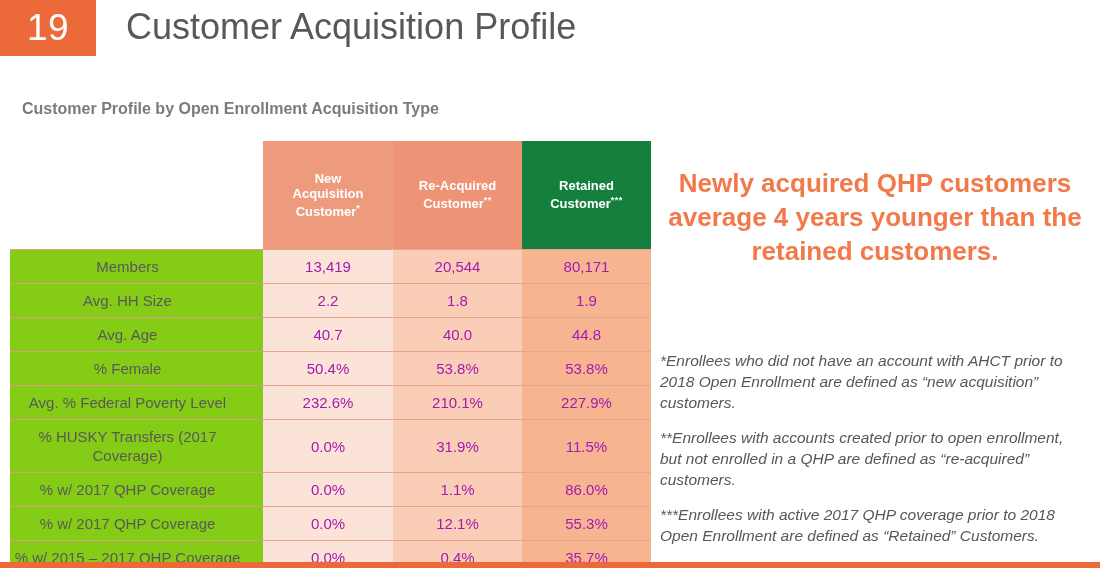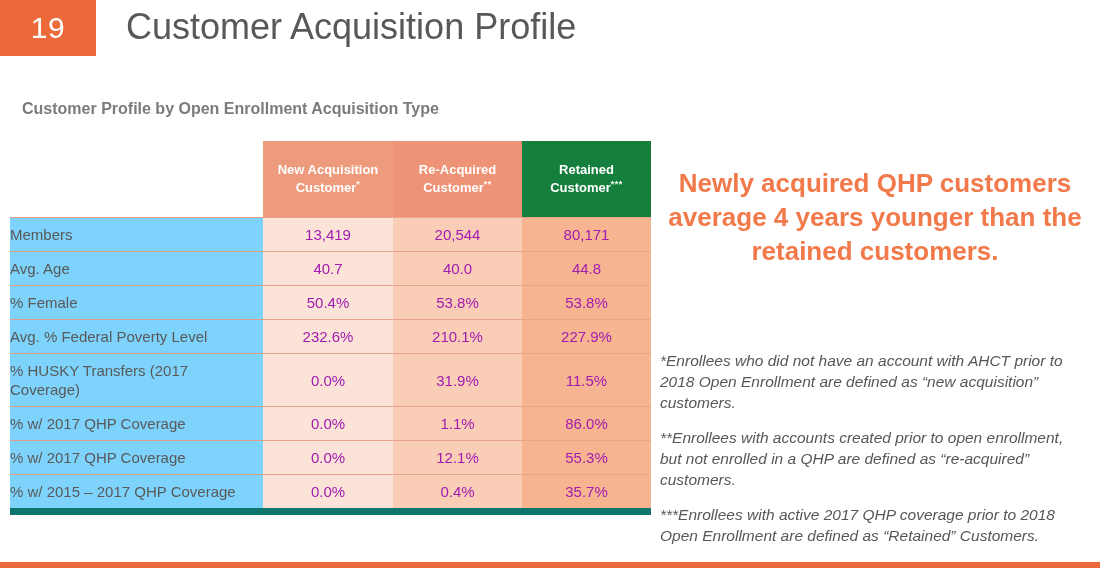--- a/index.html
+++ b/index.html
@@ -18,21 +18,21 @@
 
   
   .slide-number {
     position: absolute;
     left: 0;
     top: 0;
     width: 96px;
     height: 56px;
     background: #ec6a3a;
     color: #ffffff;
-    font-size: 30px;
+    font-size: 37px;
     line-height: 56px;
     text-align: center;
     font-weight: 400;
     letter-spacing: 0.5px;
   }
   .slide-title {
     position: absolute;
     left: 126px;
     top: 0;
     height: 56px;
@@ -65,21 +65,21 @@
     border-collapse: collapse;
     width: 641px;
     table-layout: fixed;
   }
   table.profile-table col.c-label { width: 253px; }
   table.profile-table col.c-v1 { width: 130px; }
   table.profile-table col.c-v2 { width: 129px; }
   table.profile-table col.c-v3 { width: 129px; }
 
   thead th {
-    padding: 0;
+    padding: 16px;
     vertical-align: middle;
     text-align: center;
     color: #ffffff;
     font-size: 13px;
     font-weight: bold;
     line-height: 15px;
     height: 76px;
     border: none;
   }
   thead th.h-blank { background: transparent; }
@@ -95,24 +95,24 @@
   tbody td {
     border-top: 1px solid #e8a48c;
     font-size: 15px;
     color: #a21caf;
     padding: 7px 0;
     vertical-align: middle;
     line-height: 19px;
   }
   tbody tr:last-child td { border-bottom: 7px solid #0f766e; }
   tbody td.lbl {
-    text-align: left;
+    text-align: center;
     padding-right: 18px;
     color: #595959;
-    background: #7dd3fc;
+    background: #84cc16;
     border-top-color: #e29b84;
   }
   tbody td.v {
     text-align: center;
   }
   tbody td.v1 { background: #fbe3d8; }
   tbody td.v2 { background: #f9cdb6; }
   tbody td.v3 { background: #f7b491; }
 
   
@@ -184,20 +184,26 @@
       </tr>
     </thead>
     <tbody>
       <tr>
         <td class="lbl">Members</td>
         <td class="v v1">13,419</td>
         <td class="v v2">20,544</td>
         <td class="v v3">80,171</td>
       </tr>
       <tr>
+        <td class="lbl">Avg. HH Size</td>
+        <td class="v v1">2.2</td>
+        <td class="v v2">1.8</td>
+        <td class="v v3">1.9</td>
+      </tr>
+      <tr>
         <td class="lbl">Avg. Age</td>
         <td class="v v1">40.7</td>
         <td class="v v2">40.0</td>
         <td class="v v3">44.8</td>
       </tr>
       <tr>
         <td class="lbl">% Female</td>
         <td class="v v1">50.4%</td>
         <td class="v v2">53.8%</td>
         <td class="v v3">53.8%</td>

